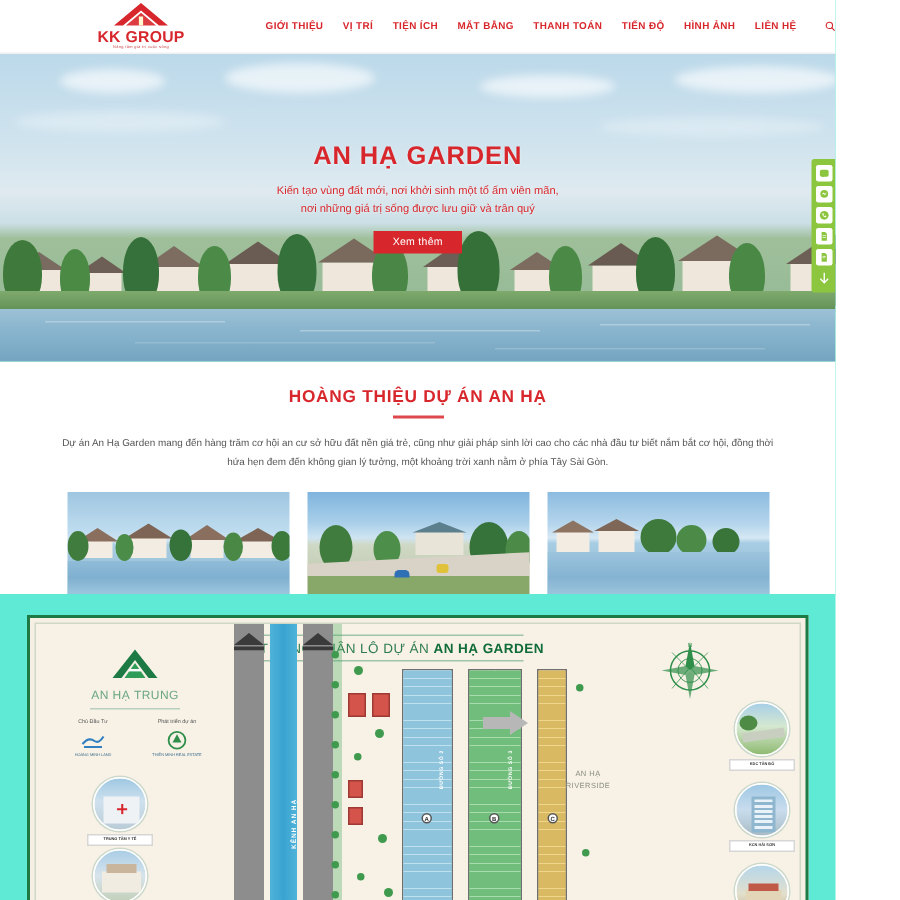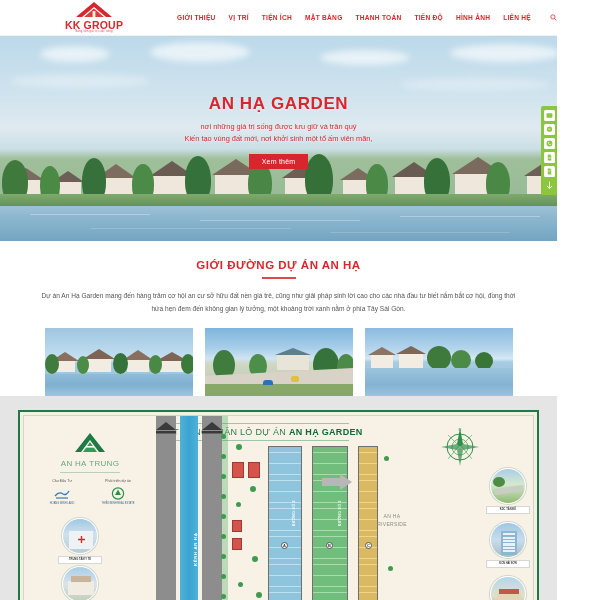--- a/index.html
+++ b/index.html
@@ -3,21 +3,21 @@
 <meta charset="utf-8">
 <style>
   * { margin:0; padding:0; box-sizing:border-box; }
   html,body { width:600px; height:600px; overflow:hidden; }
   body {
     font-family:"Liberation Sans", sans-serif;
     background:#ffffff;
     color:#333;
     font-size:10px;
   }
-  .page { position:relative; width:557px; height:600px; overflow:hidden; background:#e5e5e5; }
+  .page { position:relative; width:557px; height:600px; overflow:hidden; background:#5eead4; }
 
   
   .header {
     height:36px; background:#fff; display:flex; align-items:center;
     border-bottom:1px solid #f0f0f0; position:relative; z-index:30;
   }
   .logo-wrap { display:flex; flex-direction:column; align-items:center; margin-left:64px; width:86px; }
   .logo-roof { position:relative; width:38px; height:17px; }
   .logo-roof svg { display:block; }
   .logo-text { font-size:10.5px; font-weight:bold; color:#d8272c; letter-spacing:.2px; line-height:10px; margin-top:1px; }
@@ -290,22 +290,22 @@
       <div class="water-streak" style="left:30px;top:8px;width:120px;"></div>
       <div class="water-streak" style="left:200px;top:14px;width:160px;"></div>
       <div class="water-streak" style="left:400px;top:10px;width:140px;"></div>
       <div class="water-streak" style="left:90px;top:22px;width:200px;opacity:.6"></div>
       <div class="water-streak" style="left:330px;top:26px;width:180px;opacity:.6"></div>
     </div>
 
     <div class="hero-content">
       <div class="hero-title">AN HẠ GARDEN</div>
       <div class="hero-sub">
+        <div>Kiến tạo vùng đất mới, nơi khởi sinh một tổ ấm viên mãn,</div>
         <div>nơi những giá trị sống được lưu giữ và trân quý</div>
-        <div>Kiến tạo vùng đất mới, nơi khởi sinh một tổ ấm viên mãn,</div>
       </div>
       <button class="hero-btn">Xem thêm</button>
     </div>
 
     <div class="side-rail">
       <div class="rail-btn">
         <svg width="7" height="7" viewBox="0 0 12 12">
             <rect x="1" y="2" width="10" height="8" rx="2" fill="#8cc63f"></rect>
             <path d="M3 10 L4.5 8 L6 10 Z" fill="#8cc63f"></path>
           </svg>
@@ -338,21 +338,21 @@
       </div>
       <div class="rail-down">
         <svg width="9" height="9" viewBox="0 0 12 12">
             <path d="M6 1 v8 M2.5 6.5 L6 10 L9.5 6.5" stroke="#fff" stroke-width="1.2" fill="none"></path>
           </svg>
       </div>
     </div>
   </div>
 
   <div class="intro">
-    <div class="sec-title">GIỚI ĐƯỜNG DỰ ÁN AN HẠ</div>
+    <div class="sec-title">HOÀNG THIỆU DỰ ÁN AN HẠ</div>
     <div class="sec-underline"></div>
     <div class="intro-p">Dự án An Hạ Garden mang đến hàng trăm cơ hội an cư sở hữu đất nền giá trẻ, cũng như giải pháp sinh lời cao cho các nhà đầu tư biết nắm bắt cơ hội, đồng thời hứa hẹn đem đến không gian lý tưởng, một khoảng trời xanh nằm ở phía Tây Sài Gòn.</div>
 
     <div class="gallery">
       <div class="gal-card g1">
         <div class="g-house" style="left:10px;top:32px;width:20px;height:12px;"></div>
         <div class="g-roof" style="left:6px;top:24px;border-left:14px solid transparent;border-right:14px solid transparent;border-bottom:9px solid #8a6f5e;"></div>
         <div class="g-house" style="left:42px;top:30px;width:24px;height:14px;"></div>
         <div class="g-roof" style="left:38px;top:21px;border-left:16px solid transparent;border-right:16px solid transparent;border-bottom:10px solid #7d6454;"></div>
         <div class="g-house" style="left:82px;top:31px;width:22px;height:13px;"></div>

